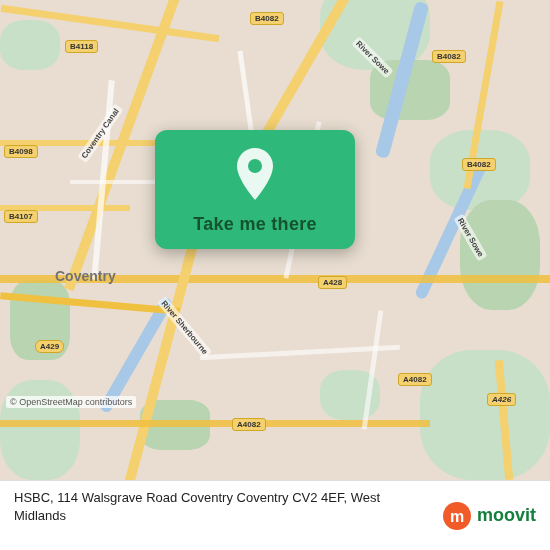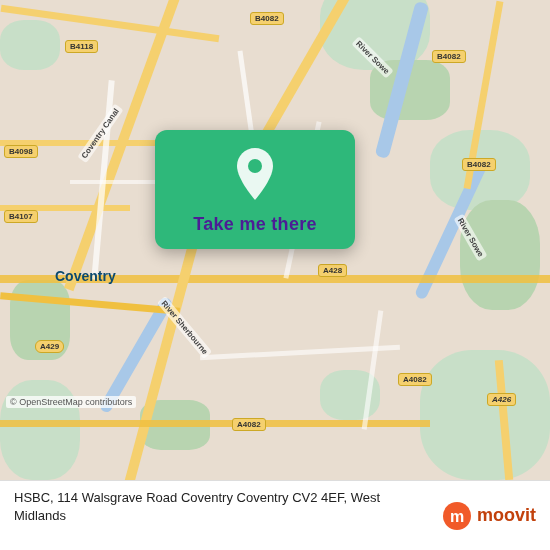--- a/index.html
+++ b/index.html
@@ -80,21 +80,21 @@
       z-index: 10;
     }
 
     .location-pin-icon {
       width: 48px;
       height: 56px;
       margin-bottom: 10px;
     }
 
     #take-me-there-label {
-      color: #4c1d95;
+      color: #14532d;
       font-size: 18px;
       font-weight: bold;
       letter-spacing: 0.3px;
       text-align: center;
     }
 
     
     #info-bar {
       width: 550px;
       height: 70px;
@@ -124,42 +124,42 @@
     }
 
     .moovit-icon {
       width: 32px;
       height: 32px;
     }
 
     .moovit-text {
       font-size: 18px;
       font-weight: bold;
-      color: #c2410c;
+      color: #15803d;
     }
 
     
     #attribution {
       position: absolute;
       bottom: 72px;
       left: 6px;
       font-size: 9px;
       color: #555;
       background: rgba(255,255,255,0.75);
       padding: 1px 4px;
       border-radius: 2px;
       z-index: 5;
     }
 
     
     .city-label {
       position: absolute;
       font-size: 13px;
       font-weight: bold;
-      color: #0c4a6e;
+      color: #737373;
     }
   </style>
 </head>
 <body>
 
 <div id="map-container">
 
   <div class="map-bg" style="background: #e8ddd0;"></div>
 
   <div class="green-area" style="top:-20px;left:320px;width:110px;height:90px;"></div>
@@ -206,21 +206,21 @@
   <div style="position:absolute;top:180px;left:70px;width:200px;height:4px;background:#fff;opacity:0.6;"></div>
   <div style="position:absolute;top:350px;left:200px;width:200px;height:5px;background:#fff;opacity:0.6;transform:rotate(-3deg);"></div>
   <div style="position:absolute;top:310px;left:370px;width:5px;height:120px;background:#fff;opacity:0.6;transform:rotate(8deg);"></div>
 
   <div class="road-badge" style="top:12px;left:250px;">B4082</div>
   <div class="road-badge" style="top:40px;left:65px;">B4118</div>
   <div class="road-badge" style="top:145px;left:4px;">B4098</div>
   <div class="road-badge" style="top:210px;left:4px;">B4107</div>
   <div class="road-badge" style="top:50px;left:432px;">B4082</div>
   <div class="road-badge" style="top:158px;left:462px;">B4082</div>
-  <div class="road-badge" style="top:264px;left:318px;">A428</div>
+  <div class="road-badge" style="top:276px;left:318px;">A428</div>
   <div class="road-badge" style="top:340px;left:35px;border-radius:6px;">A429</div>
   <div class="road-badge" style="top:418px;left:232px;">A4082</div>
   <div class="road-badge" style="top:373px;left:398px;">A4082</div>
   <div class="road-badge" style="top:393px;left:487px;font-style:italic;">A426</div>
 
   <div class="road-label" style="top:128px;left:68px;transform:rotate(-55deg);font-size:8px;">Coventry Canal</div>
   <div class="road-label" style="top:52px;left:348px;transform:rotate(45deg);font-size:8px;">River Sowe</div>
   <div class="road-label" style="top:232px;left:446px;transform:rotate(60deg);font-size:8px;">River Sowe</div>
   <div class="road-label" style="top:322px;left:148px;transform:rotate(50deg);font-size:8px;">River Sherbourne</div>
 

